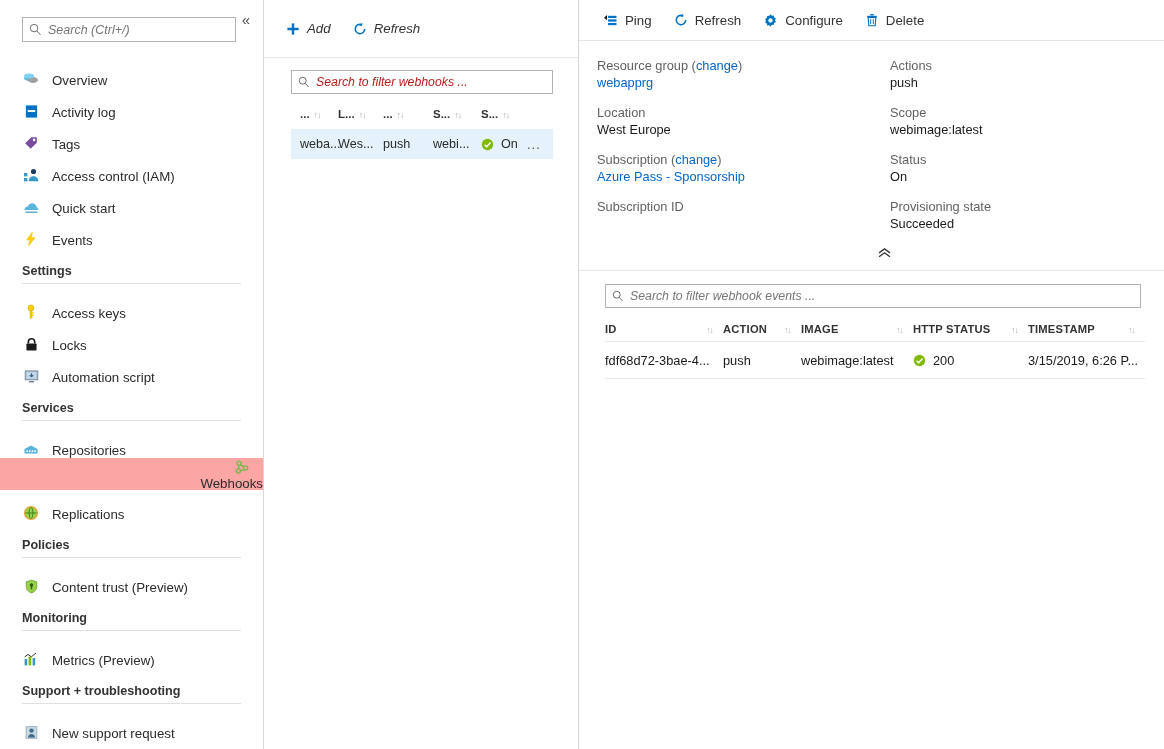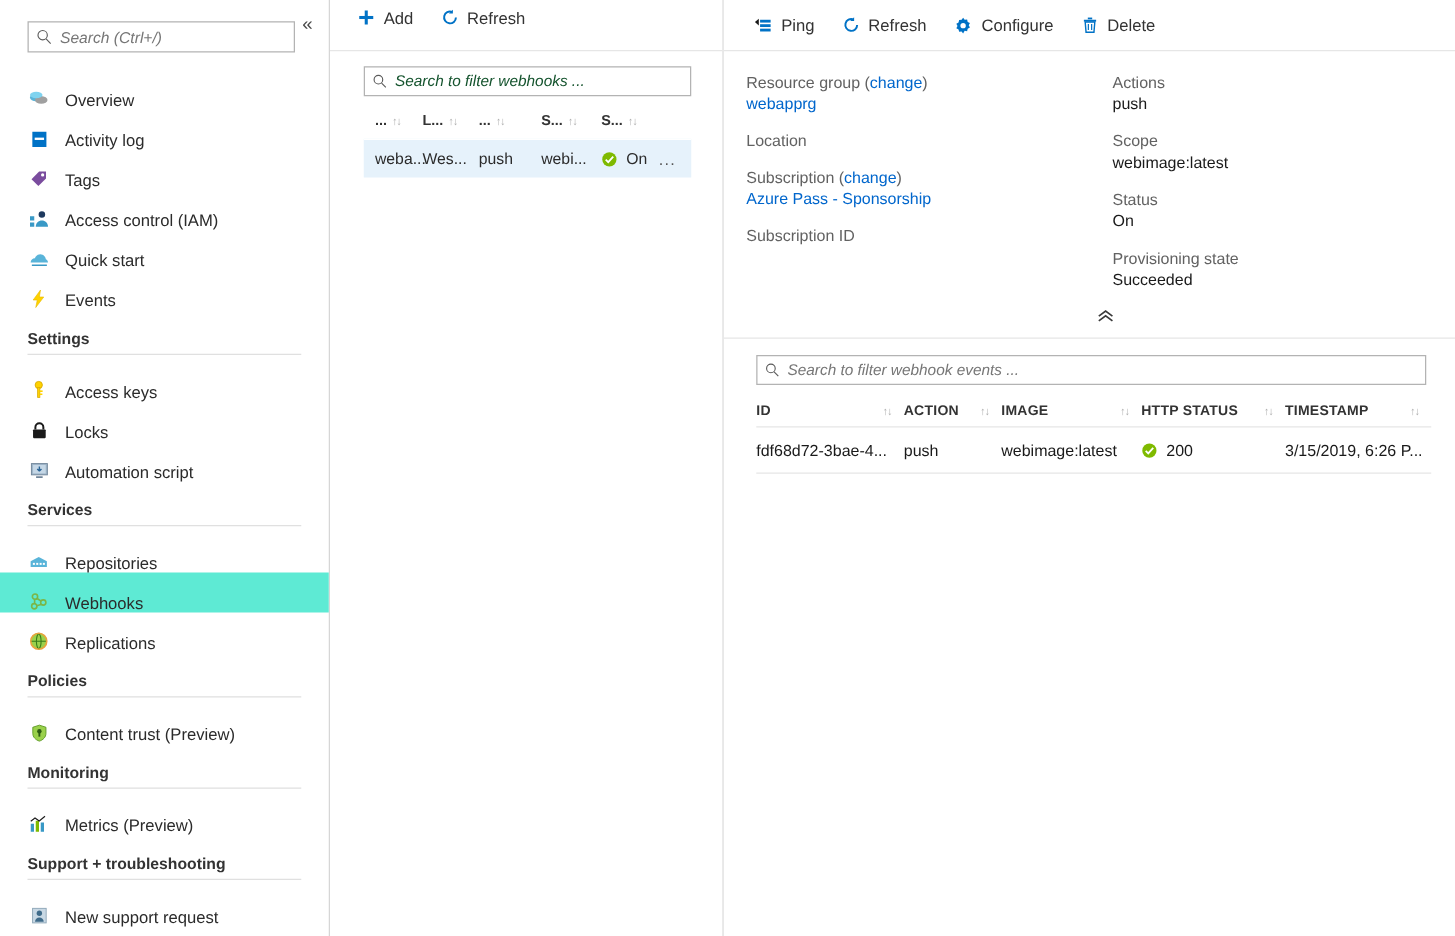--- a/index.html
+++ b/index.html
@@ -39,21 +39,21 @@
     display: flex; align-items: center; justify-content: center;
     color: #4a4a4a; font-size: 15px; line-height: 1;
     cursor: pointer;
   }
   .sb-list { margin-top: 14px; }
   .sb-item {
     display: flex; align-items: flex-end;
     height: 32px; padding-left: 22px;
     cursor: pointer;
   }
-  .sb-item.selected { background: #5eead4; }
+  .sb-item.selected { background: #fca5a5; flex-direction: column; }
   .sb-item .ico {
     width: 18px; height: 18px; margin-right: 12px;
     display: flex; align-items: center; justify-content: center;
     flex: 0 0 18px;
   }
   .sb-item .lbl { font-size: 13.3px; color: #2b2b2b; white-space: nowrap; }
   .sb-group {
     margin-top: 16px; padding: 0 22px;
   }
   .sb-group .gt {
@@ -64,36 +64,36 @@
   .sb-group-spacer { height: 5px; }
 
   
   .midpanel {
     width: 315px; flex: 0 0 315px; height: 749px;
     border-right: 1px solid #d6d6d6;
     background: #fff;
     position: relative;
   }
   .mid-toolbar {
-    height: 41px; border-bottom: 1px solid #e6e6e6;
-    display: flex; padding-left: 22px;
+    height: 58px; border-bottom: 1px solid #e6e6e6;
+    display: flex; align-items: center; padding-left: 22px; font-style: italic;
   }
   .tb-btn {
     display: flex; align-items: center; margin-right: 22px;
     cursor: pointer; height: 28px;
   }
   .tb-btn .ti { margin-right: 7px; display: flex; align-items: center; }
   .tb-btn .tl { font-size: 13.3px; color: #333; }
   .mid-search-wrap { padding: 12px 0 0 27px; }
   .mid-search {
     width: 262px; height: 24px;
     border: 1px solid #b3b3b3;
     display: flex; align-items: center; padding: 0 6px;
   }
-  .mid-search .ph { font-size: 12.3px; font-style: italic; color: #14532d; }
+  .mid-search .ph { font-size: 12.3px; font-style: italic; color: #b91c1c; }
   .mid-head {
     display: flex; margin: 14px 0 0 27px; width: 262px;
     align-items: flex-end;
   }
   .mid-head .mh {
     font-size: 11.5px; font-weight: bold; color: #333;
     display: flex; align-items: baseline;
   }
   .mid-head .mh .srt {
     font-size: 9px; color: #b0b0b0; margin-left: 4px; font-weight: normal;
@@ -506,20 +506,21 @@
     </div>
 
     <div class="props">
       <div class="col c1">
         <div class="prop">
           <div class="k"><span>Resource group</span> (<a href="#">change</a>)</div>
           <div class="v link">webapprg</div>
         </div>
         <div class="prop">
           <div class="k">Location</div>
+          <div class="v">West Europe</div>
         </div>
         <div class="prop">
           <div class="k"><span>Subscription</span> (<a href="#">change</a>)</div>
           <div class="v link">Azure Pass - Sponsorship</div>
         </div>
         <div class="prop">
           <div class="k">Subscription ID</div>
           <div class="v"></div>
         </div>
       </div>

